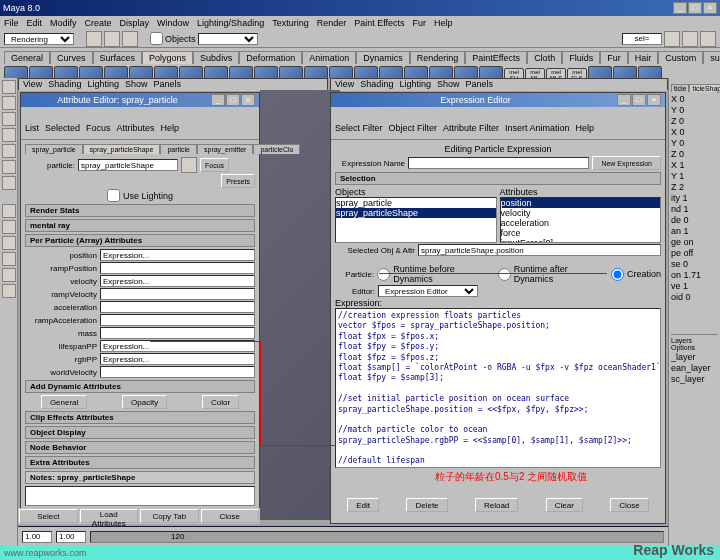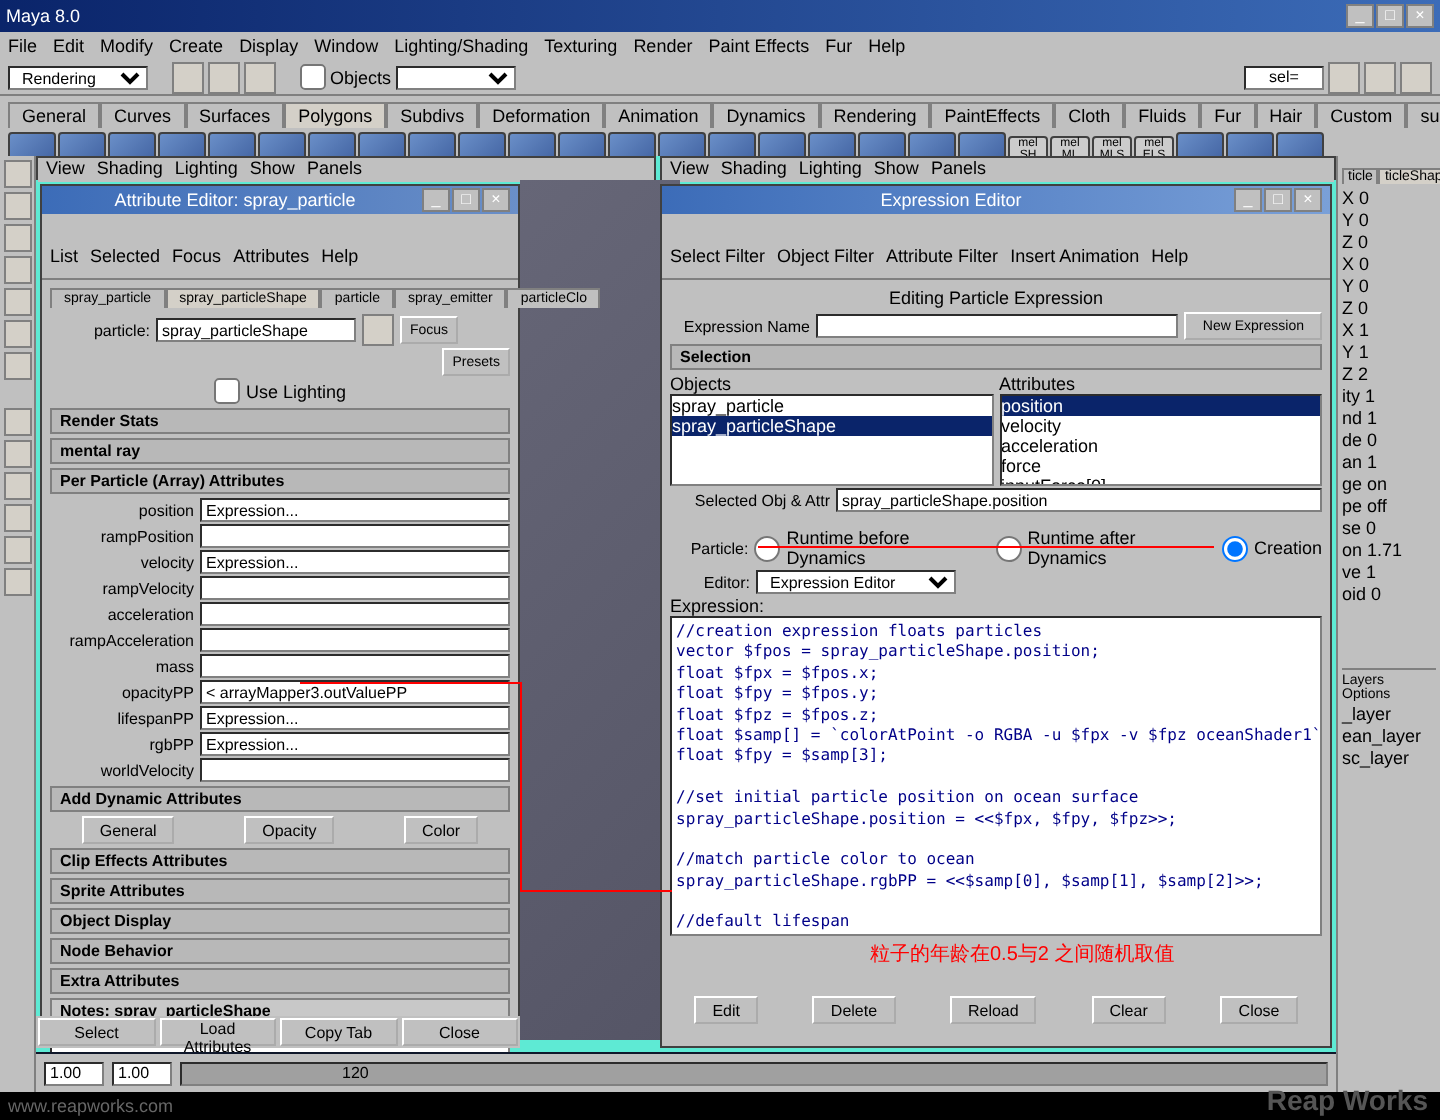--- a/index.html
+++ b/index.html
@@ -9,24 +9,24 @@
 .winbtn { width: 14px; height: 12px; background: #c0c0c0; margin-left: 1px; border: 1px solid #808080; display: inline-block; font-size: 8px; text-align: center; line-height: 10px; }
 .menubar { background: #c0c0c0; height: 14px; display: flex; align-items: center; padding: 0 4px; gap: 8px; font-size: 9px; }
 .toolbar { background: #c0c0c0; height: 18px; display: flex; align-items: center; padding: 0 4px; gap: 2px; border-bottom: 1px solid #808080; }
 .tbtn { width: 16px; height: 16px; background: #d4d0c8; border: 1px solid #808080; }
 .tabstrip { background: #c0c0c0; height: 16px; display: flex; align-items: flex-end; padding: 0 4px; gap: 0; }
 .tab { padding: 1px 6px; background: #c0c0c0; border: 1px solid #808080; border-bottom: none; font-size: 9px; }
 .tab.active { background: #d4d0c8; }
 .shelfrow { background: #c0c0c0; height: 28px; display: flex; align-items: center; padding: 0 4px; gap: 1px; border-bottom: 1px solid #808080; }
 .shelfbtn { width: 24px; height: 24px; background: linear-gradient(135deg,#6a8fc8,#3a5a9a); border: 1px solid #404040; border-radius: 2px; }
 .shelfbtn.sm { width: 20px; height: 20px; }
-.work { position: absolute; top: 78px; left: 0; right: 0; bottom: 14px; background: #5eead4; }
+.work { position: absolute; top: 78px; left: 0; right: 0; bottom: 14px; background: #a3a3a3; }
 .leftrail { position: absolute; left: 0; top: 0; bottom: 0; width: 18px; background: #c0c0c0; border-right: 1px solid #808080; }
 .leftrail .railbtn { width: 14px; height: 14px; margin: 2px auto; background: #d4d0c8; border: 1px solid #808080; display: block; }
-.statusbar { position: absolute; left: 0; right: 0; bottom: 0; height: 14px; background: #000000; font-size: 9px; display: flex; align-items: center; padding: 0 4px; color: #666; }
+.statusbar { position: absolute; left: 0; right: 0; bottom: 0; height: 14px; background: #5eead4; font-size: 9px; display: flex; align-items: center; padding: 0 4px; color: #666; }
 .viewport { position: absolute; background: #4a5568; border: 1px solid #404040; }
 .vpmenu { background: #c0c0c0; height: 12px; font-size: 8px; padding: 0 4px; display: flex; gap: 6px; }
 .panel { position: absolute; background: #c0c0c0; border: 1px solid #404040; }
 .panel-title { background: linear-gradient(to right,#3c6cb8,#6a8fc8); color: #fff; height: 14px; padding: 0 4px; display: flex; align-items: center; font-size: 9px; }
 .panel-title span { flex: 1; text-align: center; }
 .panel-menu { background: #c0c0c0; height: 12px; font-size: 8px; padding: 16px 4px; display: flex; gap: 6px; border-bottom: 1px solid #808080; }
 .panel-body { padding: 2px 4px; font-size: 8px; }
 .row { display: flex; align-items: center; margin: 1px 0; gap: 3px; }
 .label { text-align: right; font-size: 8px; }
 .input { background: #fff; border: 1px inset #808080; height: 12px; font-size: 8px; padding: 0 2px; }
@@ -263,43 +263,38 @@
         </div>
       <div class="row">
           <span class="label" style="width:72px">rampAcceleration</span>
           <input class="input" style="flex: 1 1 0%;">
         </div>
       <div class="row">
           <span class="label" style="width:72px">mass</span>
           <input class="input" style="flex: 1 1 0%;">
         </div>
       <div class="row">
-          <span class="label" style="width:72px">opacityPP</span>
-          <input class="input" style="flex: 1 1 0%;" value="&lt; arrayMapper3.outValuePP">
-        </div>
-      <div class="row">
           <span class="label" style="width:72px">lifespanPP</span>
           <input class="input" style="flex: 1 1 0%;" value="Expression...">
         </div>
       <div class="row">
           <span class="label" style="width:72px">rgbPP</span>
           <input class="input" style="flex: 1 1 0%;" value="Expression...">
         </div>
       <div class="row">
           <span class="label" style="width:72px">worldVelocity</span>
           <input class="input" style="flex: 1 1 0%;">
         </div>
       <div class="section">Add Dynamic Attributes</div>
       <div class="row" style="justify-content:space-around">
         <button class="btn">General</button>
         <button class="btn">Opacity</button>
         <button class="btn">Color</button>
       </div>
       <div class="section">Clip Effects Attributes</div>
-      <div class="section">Sprite Attributes</div>
       <div class="section">Object Display</div>
       <div class="section">Node Behavior</div>
       <div class="section">Extra Attributes</div>
       <div class="section" style="background:#c8c8c8">Notes: spray_particleShape</div>
       <div class="input" style="height:20px;width:100%"></div>
     </div>
   </div>
 
   <div class="panel" style="left:330px;top:14px;width:336px;height:432px">
     <div class="panel-title" style="background:linear-gradient(to right,#3c6cb8,#7aa0d8)">

